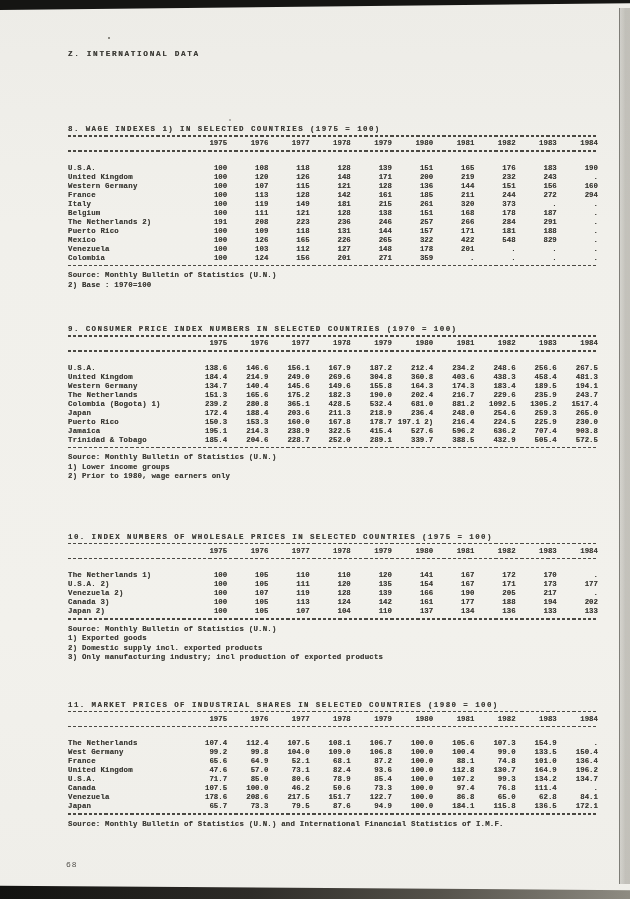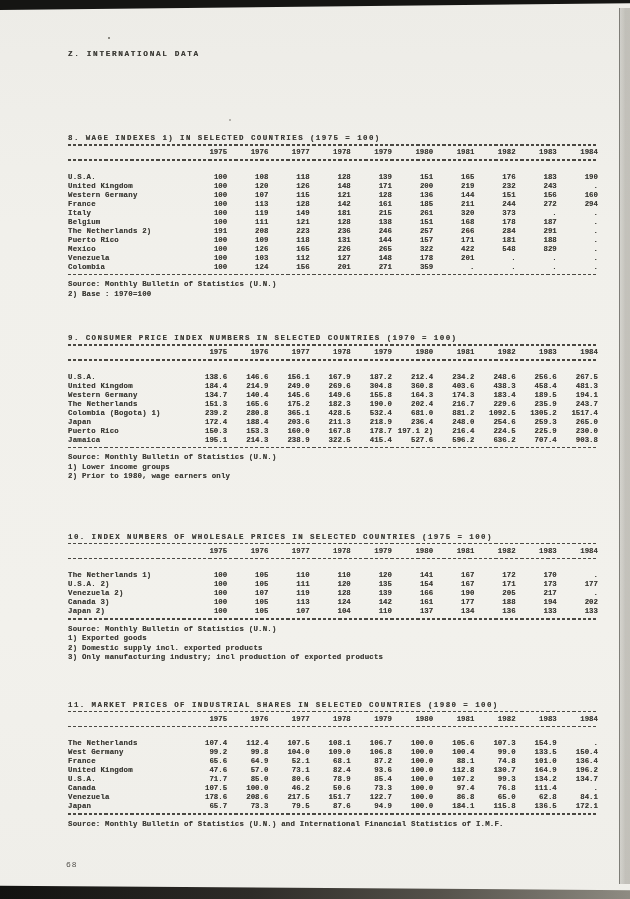--- a/index.html
+++ b/index.html
@@ -25,21 +25,21 @@
   .speck.b{left:229px;top:119px;width:2px;height:2px;opacity:.6;}
 
   .doc-header{position:absolute;left:68px;top:50px;font-size:7.8px;font-weight:bold;
     letter-spacing:1.6px;white-space:nowrap;}
 
   #tables{position:absolute;left:68px;top:124px;width:530px;}
   #tables section:nth-of-type(2){margin-top:34px;}
   #tables section:nth-of-type(3){margin-top:50px;}
   #tables section:nth-of-type(4){margin-top:37px;}
 
-  .t-title{font-size:7.5px;font-weight:bold;letter-spacing:1.4px;line-height:10px;white-space:nowrap;margin-top:9px;}
+  .t-title{font-size:7.5px;font-weight:bold;letter-spacing:1.4px;line-height:10px;white-space:nowrap;}
   .rule{height:1.5px;margin:1px 0 0.5px 0;
     background:repeating-linear-gradient(90deg,#4a4842 0 3.2px,rgba(0,0,0,0) 3.2px 5.2px);}
   .trow{display:grid;grid-template-columns:118px repeat(10,1fr);
     line-height:9px;font-size:7.4px;font-weight:bold;}
   .trow .cell{text-align:right;white-space:nowrap;}
   .trow .label{text-align:left;letter-spacing:0.2px;}
   .trow.head{line-height:10px;padding:1px 0;}
   .tbody{padding:2px 0 1px 0;margin-top:10px;}
   .notes{margin-top:5px;font-size:7.4px;font-weight:bold;line-height:9.5px;letter-spacing:0.2px;}
   .note-line{white-space:nowrap;}
@@ -342,20 +342,33 @@
             <span class="cell">214.3</span>
             <span class="cell">238.9</span>
             <span class="cell">322.5</span>
             <span class="cell">415.4</span>
             <span class="cell">527.6</span>
             <span class="cell">596.2</span>
             <span class="cell">636.2</span>
             <span class="cell">707.4</span>
             <span class="cell">903.8</span>
           </div>
+          <div class="trow">
+            <span class="label cell">Trinidad &amp; Tobago</span>
+            <span class="cell">185.4</span>
+            <span class="cell">204.6</span>
+            <span class="cell">228.7</span>
+            <span class="cell">252.0</span>
+            <span class="cell">289.1</span>
+            <span class="cell">339.7</span>
+            <span class="cell">388.5</span>
+            <span class="cell">432.9</span>
+            <span class="cell">505.4</span>
+            <span class="cell">572.5</span>
+          </div>
         </div>
     <div class="rule"></div>
     <div class="notes">
           <div class="note-line">Source: Monthly Bulletin of Statistics (U.N.)</div>
           <div class="note-line">1) Lower income groups</div>
           <div class="note-line">2) Prior to 1980, wage earners only</div>
         </div>
   </section>
       <section class="table-block">
     <div class="t-title">10. INDEX NUMBERS OF WHOLESALE PRICES IN SELECTED COUNTRIES (1975 = 100)</div>

